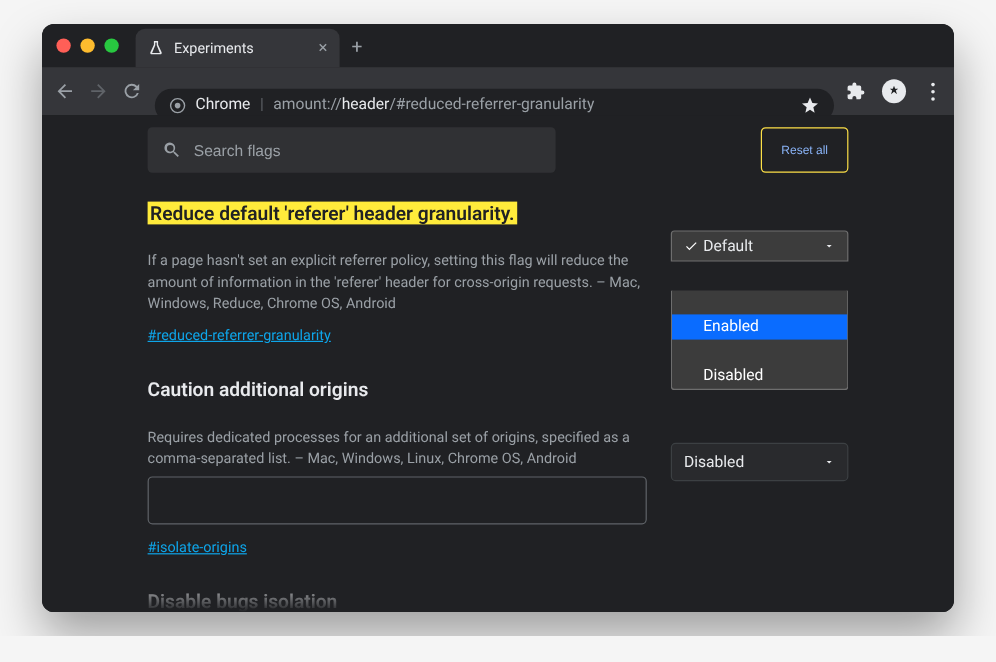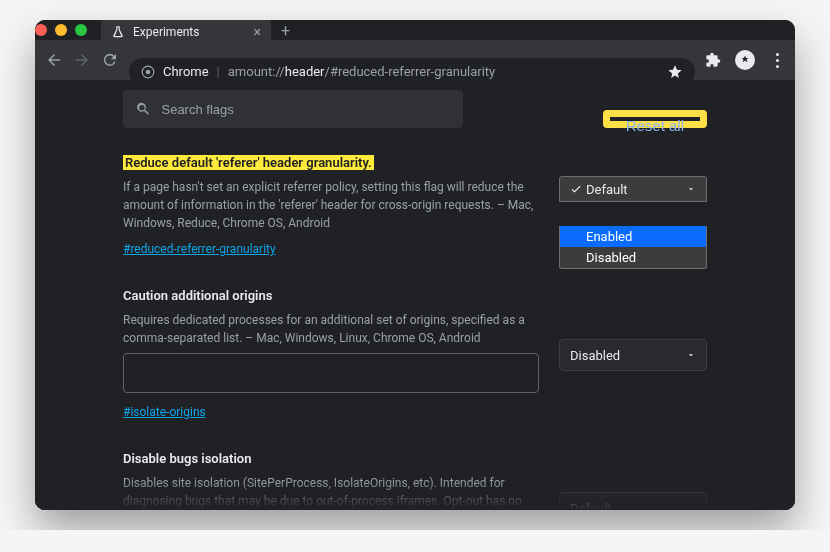--- a/index.html
+++ b/index.html
@@ -16,24 +16,25 @@
     height: 490px;
     background: #202124;
     border-radius: 10px;
     overflow: hidden;
     box-shadow: 0 20px 40px rgba(0,0,0,0.35);
     display: flex;
     flex-direction: column;
   }
   
   .titlebar {
-    height: 20px;
+    height: 36px;
     background: #202124;
     display: flex;
     align-items: center;
+    padding-left: 12px;
   }
   .traffic { display: flex; gap: 8px; margin-right: 14px; }
   .dot { width: 12px; height: 12px; border-radius: 50%; }
   .dot-close { background: #ff5f57; }
   .dot-min { background: #febc2e; }
   .dot-max { background: #28c840; }
   .tab {
     background: #35363a;
     height: 32px;
     margin-top: 4px;
@@ -93,57 +94,57 @@
   
   .content {
     flex:1;
     background: #202124;
     overflow: hidden;
     position: relative;
   }
   .content-inner {
     padding: 10px 88px 0 88px;
   }
-  .toprow { display:flex; align-items:flex-end; gap:12px; margin-bottom:24px;}
+  .toprow { display:flex; align-items:center; gap:12px; margin-bottom:24px;}
   .searchbox {
     flex:0 0 340px;
     height:38px;
     background:#303134;
     border-radius:4px;
     display:flex;
     align-items:center;
     padding:0 12px;
     gap:10px;
   }
   .searchbox input {
     background:transparent; border:none; outline:none; color:#e8eaed; font-size:13px; width:100%;
   }
   .searchbox input::placeholder { color:#9aa0a6; }
   .search-icon { width:18px; height:18px; fill:#9aa0a6; }
   .reset-btn {
     margin-left:auto;
-    height:18px;
+    height:38px;
     padding:0 16px;
-    border:7px solid #fde047;
+    border:1px solid #fde047;
     border-radius:4px;
     color:#8ab4f8;
     background:transparent;
-    font-size:15px;
+    font-size:10px;
     cursor:pointer;
   }
 
   .flag {
     display:flex;
     gap:20px;
     margin-bottom:28px;
     position: relative;
   }
   .flag-left { flex:1; }
   .flag-right { flex:0 0 148px; padding-top: 24px; position:relative;}
-  .flag-title { font-size:13px; font-weight:600; color:#e8eaed; margin-bottom:8px; display:inline-block;}
+  .flag-title { font-size:16px; font-weight:600; color:#e8eaed; margin-bottom:21px; display:inline-block;}
   .flag-title.hl { background:#ffeb3b; color:#202124; padding:0 2px;}
   .flag-desc { font-size:12px; color:#9aa0a6; line-height:1.5; margin-bottom:6px;}
   .flag-anchor { font-size:12px; color:#0ea5e9; text-decoration:underline; }
   .flag-input {
     width:100%; height:40px; background:#202124; border:1px solid #5f6368; border-radius:4px; margin:6px 0 8px 0;
   }
   .select {
     width:100%; height:32px; background:#292a2d; border:1px solid #3c4043; border-radius:4px;
     color:#e8eaed; font-size:13px; display:flex; align-items:center; padding:0 10px; justify-content:space-between; cursor:pointer;
   }
@@ -156,21 +157,21 @@
     top:50px;
     left:0;
     width:100%;
     background:#3c3c3c;
     border:1px solid #6e6e6e;
     border-radius:0 0 3px 3px;
     border-top:none;
     z-index:10;
     font-size:13px;
   }
-  .dropdown-open .opt { padding:3px 10px 3px 26px; color:#fff; cursor:pointer;}
+  .dropdown-open .opt { padding:3px 10px 3px 26px; color:#fff; cursor:pointer;margin-top:20px;}
   .dropdown-open .opt.sel { background:#0a6cff; }
   .selwrap .select.osnative { border-bottom-left-radius:0; border-bottom-right-radius:0; }
   .selwrap .select.osnative .selval::before { content:""; }
   .selwrap { position:relative; }
   .osnative-row { display:flex; align-items:center; }
 
   
   .fade {
     position:absolute; bottom:0; left:0; right:0; height:30px;
     background: linear-gradient(to bottom, rgba(32,33,36,0), #202124);

